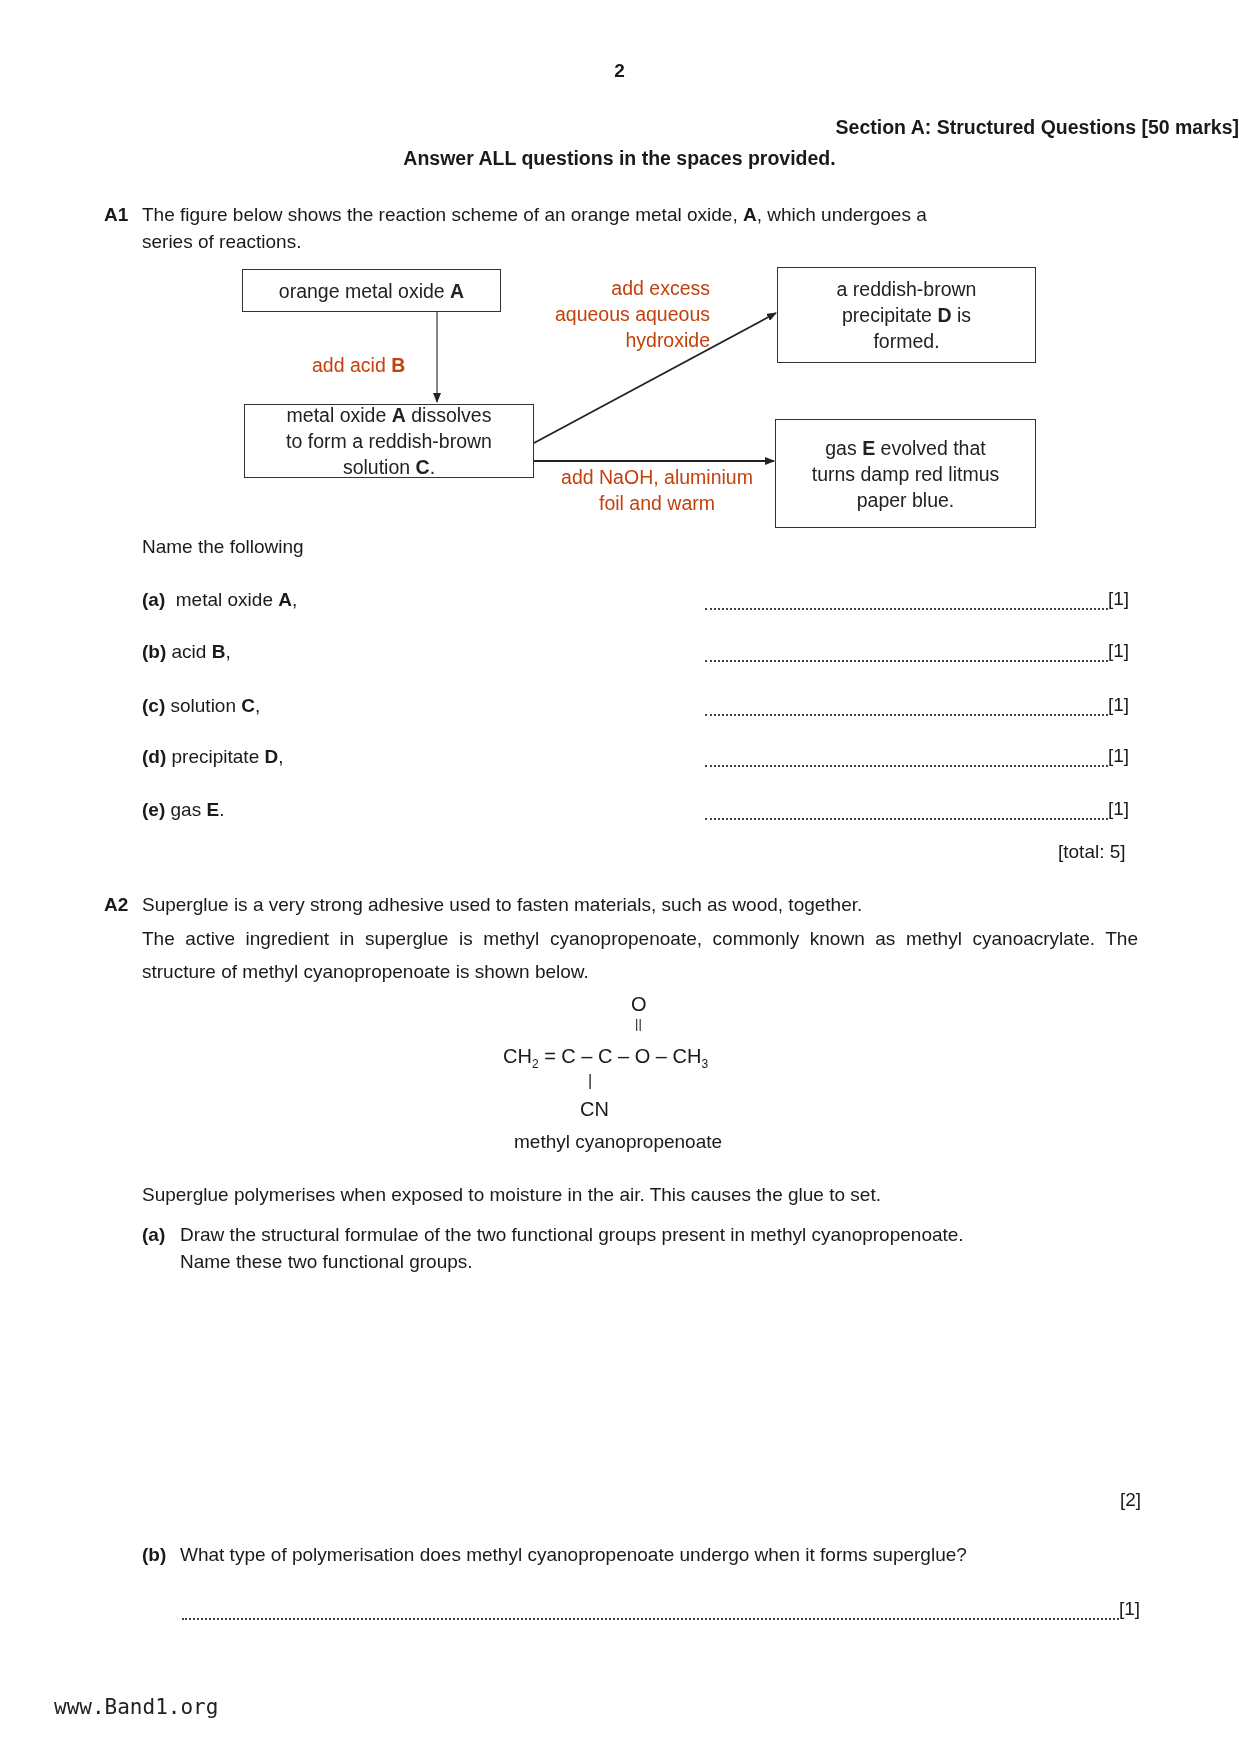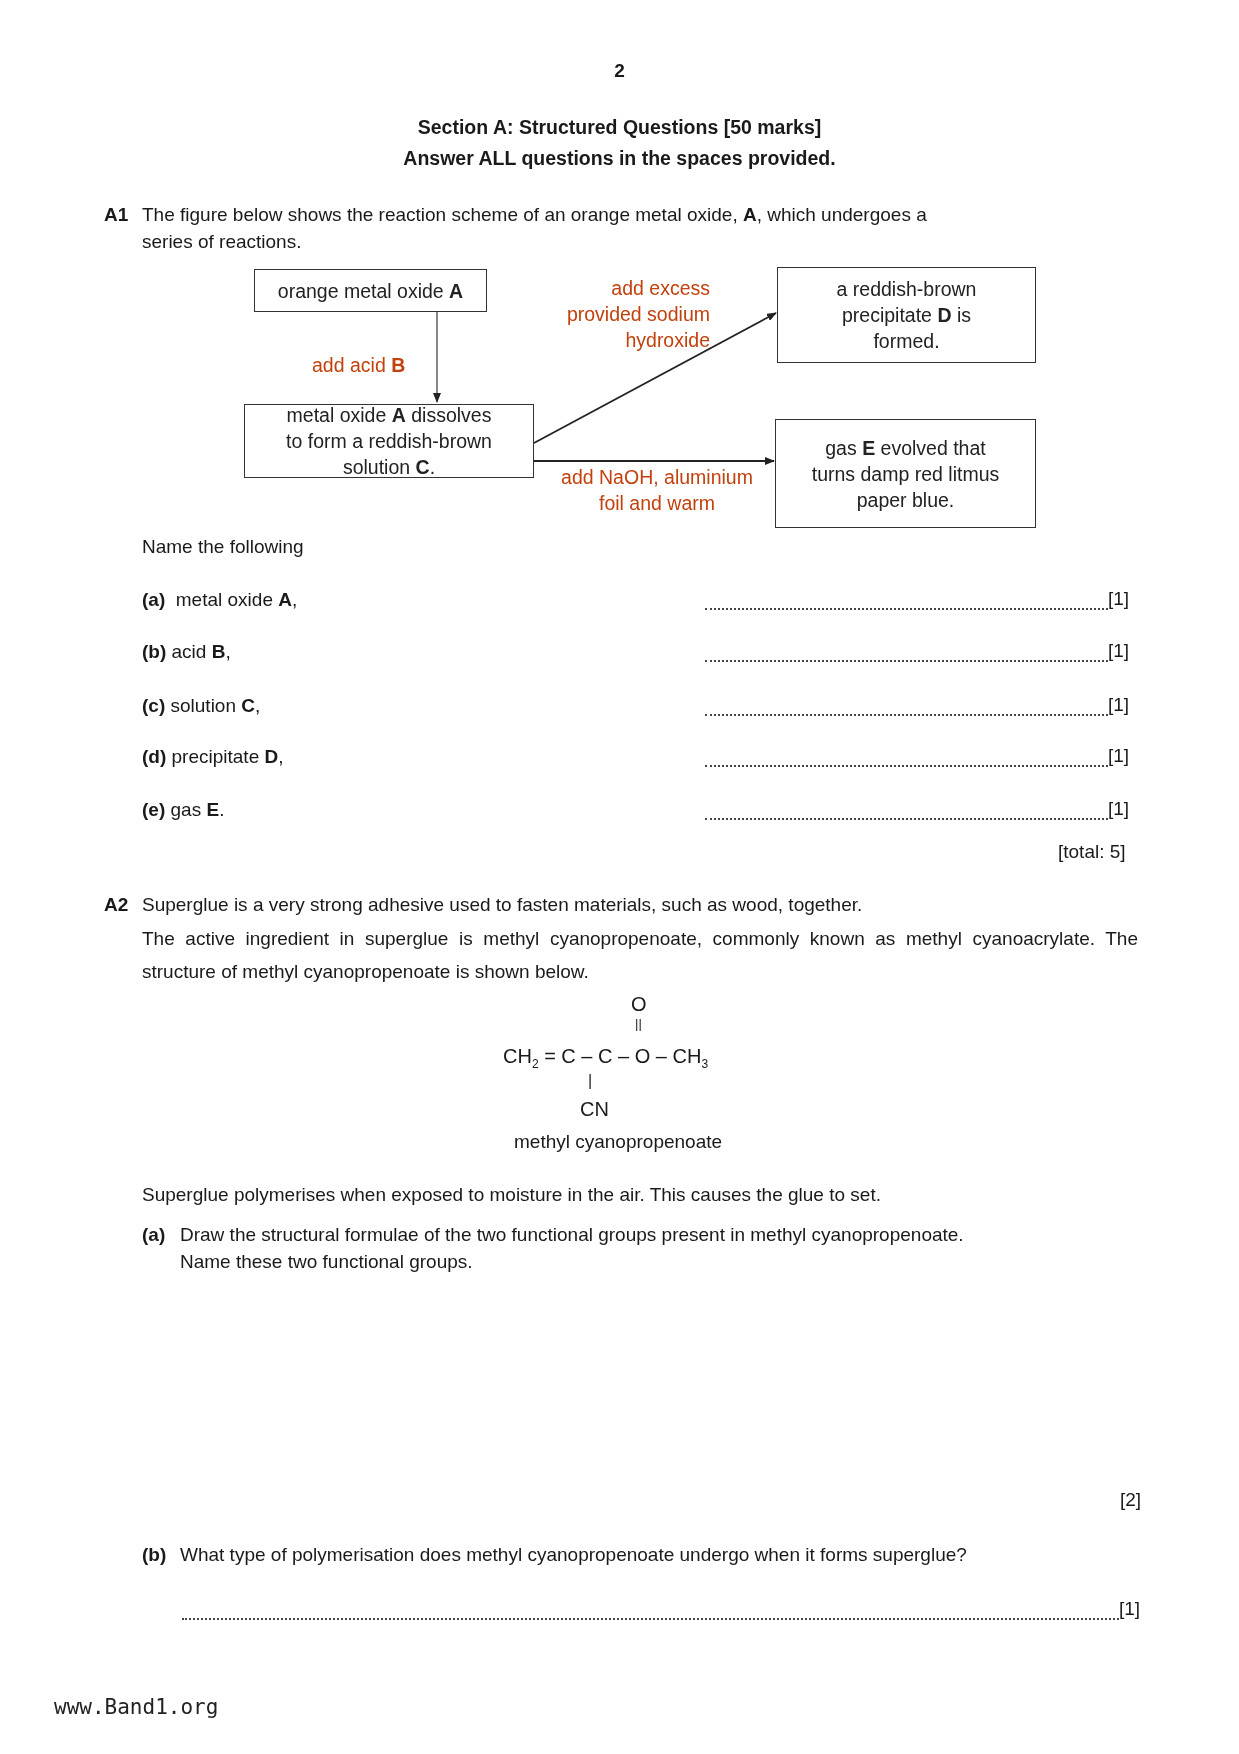--- a/index.html
+++ b/index.html
@@ -19,54 +19,54 @@
   .mark { position:absolute; font-size:19px; }
   .sub { font-size:12px; vertical-align:-5px; }
   svg { position:absolute; left:0; top:0; }
   .footer { font-family:"DejaVu Sans Mono", monospace; font-size:21px; color:#222; }
   .justify { text-align:justify; text-align-last:left; white-space:normal; }
 </style>
 </head>
 <body>
 
 <div class="abs page-num">2</div>
-<div class="abs sec-title" style="top:116px;">Section A: Structured Questions [50 marks]</div>
+<div class="abs sec-title" style="top:116px;text-align:right;">Section A: Structured Questions [50 marks]</div>
 <div class="abs sec-title" style="top:147px;">Answer ALL questions in the spaces provided.</div>
 
 <div class="abs qlabel" style="left:104px; top:204px;">A1</div>
 <div class="abs" style="left:142px; top:204px;"><span>The figure below shows the reaction scheme of an orange metal oxide, </span><b>A</b><span>, which undergoes a</span></div>
 <div class="abs" style="left:142px; top:231px;">series of reactions.</div>
 
 <svg width="1239" height="1754">
   <defs>
     <marker id="ah" markerWidth="10" markerHeight="8" refX="9" refY="4" orient="auto" markerUnits="userSpaceOnUse">
       <path d="M0,0 L10,4 L0,8 Z" fill="#222"></path>
     </marker>
   </defs>
   <line x1="437" y1="312" x2="437" y2="402" stroke="#444" stroke-width="1.3" marker-end="url(#ah)"></line>
   <line x1="534" y1="443" x2="776" y2="313" stroke="#222" stroke-width="1.8" marker-end="url(#ah)"></line>
   <line x1="534" y1="461" x2="774" y2="461" stroke="#222" stroke-width="2" marker-end="url(#ah)"></line>
 </svg>
 
-<div class="box" style="left:254px; top:269px; width:233px; height:43px;">
+<div class="box" style="left:242px; top:269px; width:259px; height:43px;">
   <span><span>orange metal oxide </span><b>A</b></span>
 </div>
 <div class="diag-label" style="left:312px; top:352px;"><span>add acid </span><b>B</b></div>
 
 <div class="box" style="left:244px; top:404px; width:290px; height:74px;">
   <div>
     <div><span>metal oxide </span><b>A</b><span> dissolves</span></div>
     <div>to form a reddish-brown</div>
     <div><span>solution </span><b>C</b><span>.</span></div>
   </div>
 </div>
 
 <div class="diag-label" style="left:530px; top:275px; width:180px; text-align:right;">
   <div>add excess</div>
-  <div>provided sodium</div>
+  <div>aqueous aqueous</div>
   <div>hydroxide</div>
 </div>
 
 <div class="box" style="left:777px; top:267px; width:259px; height:96px;">
   <div>
     <div>a reddish-brown</div>
     <div><span>precipitate </span><b>D</b><span> is</span></div>
     <div>formed.</div>
   </div>
 </div>

